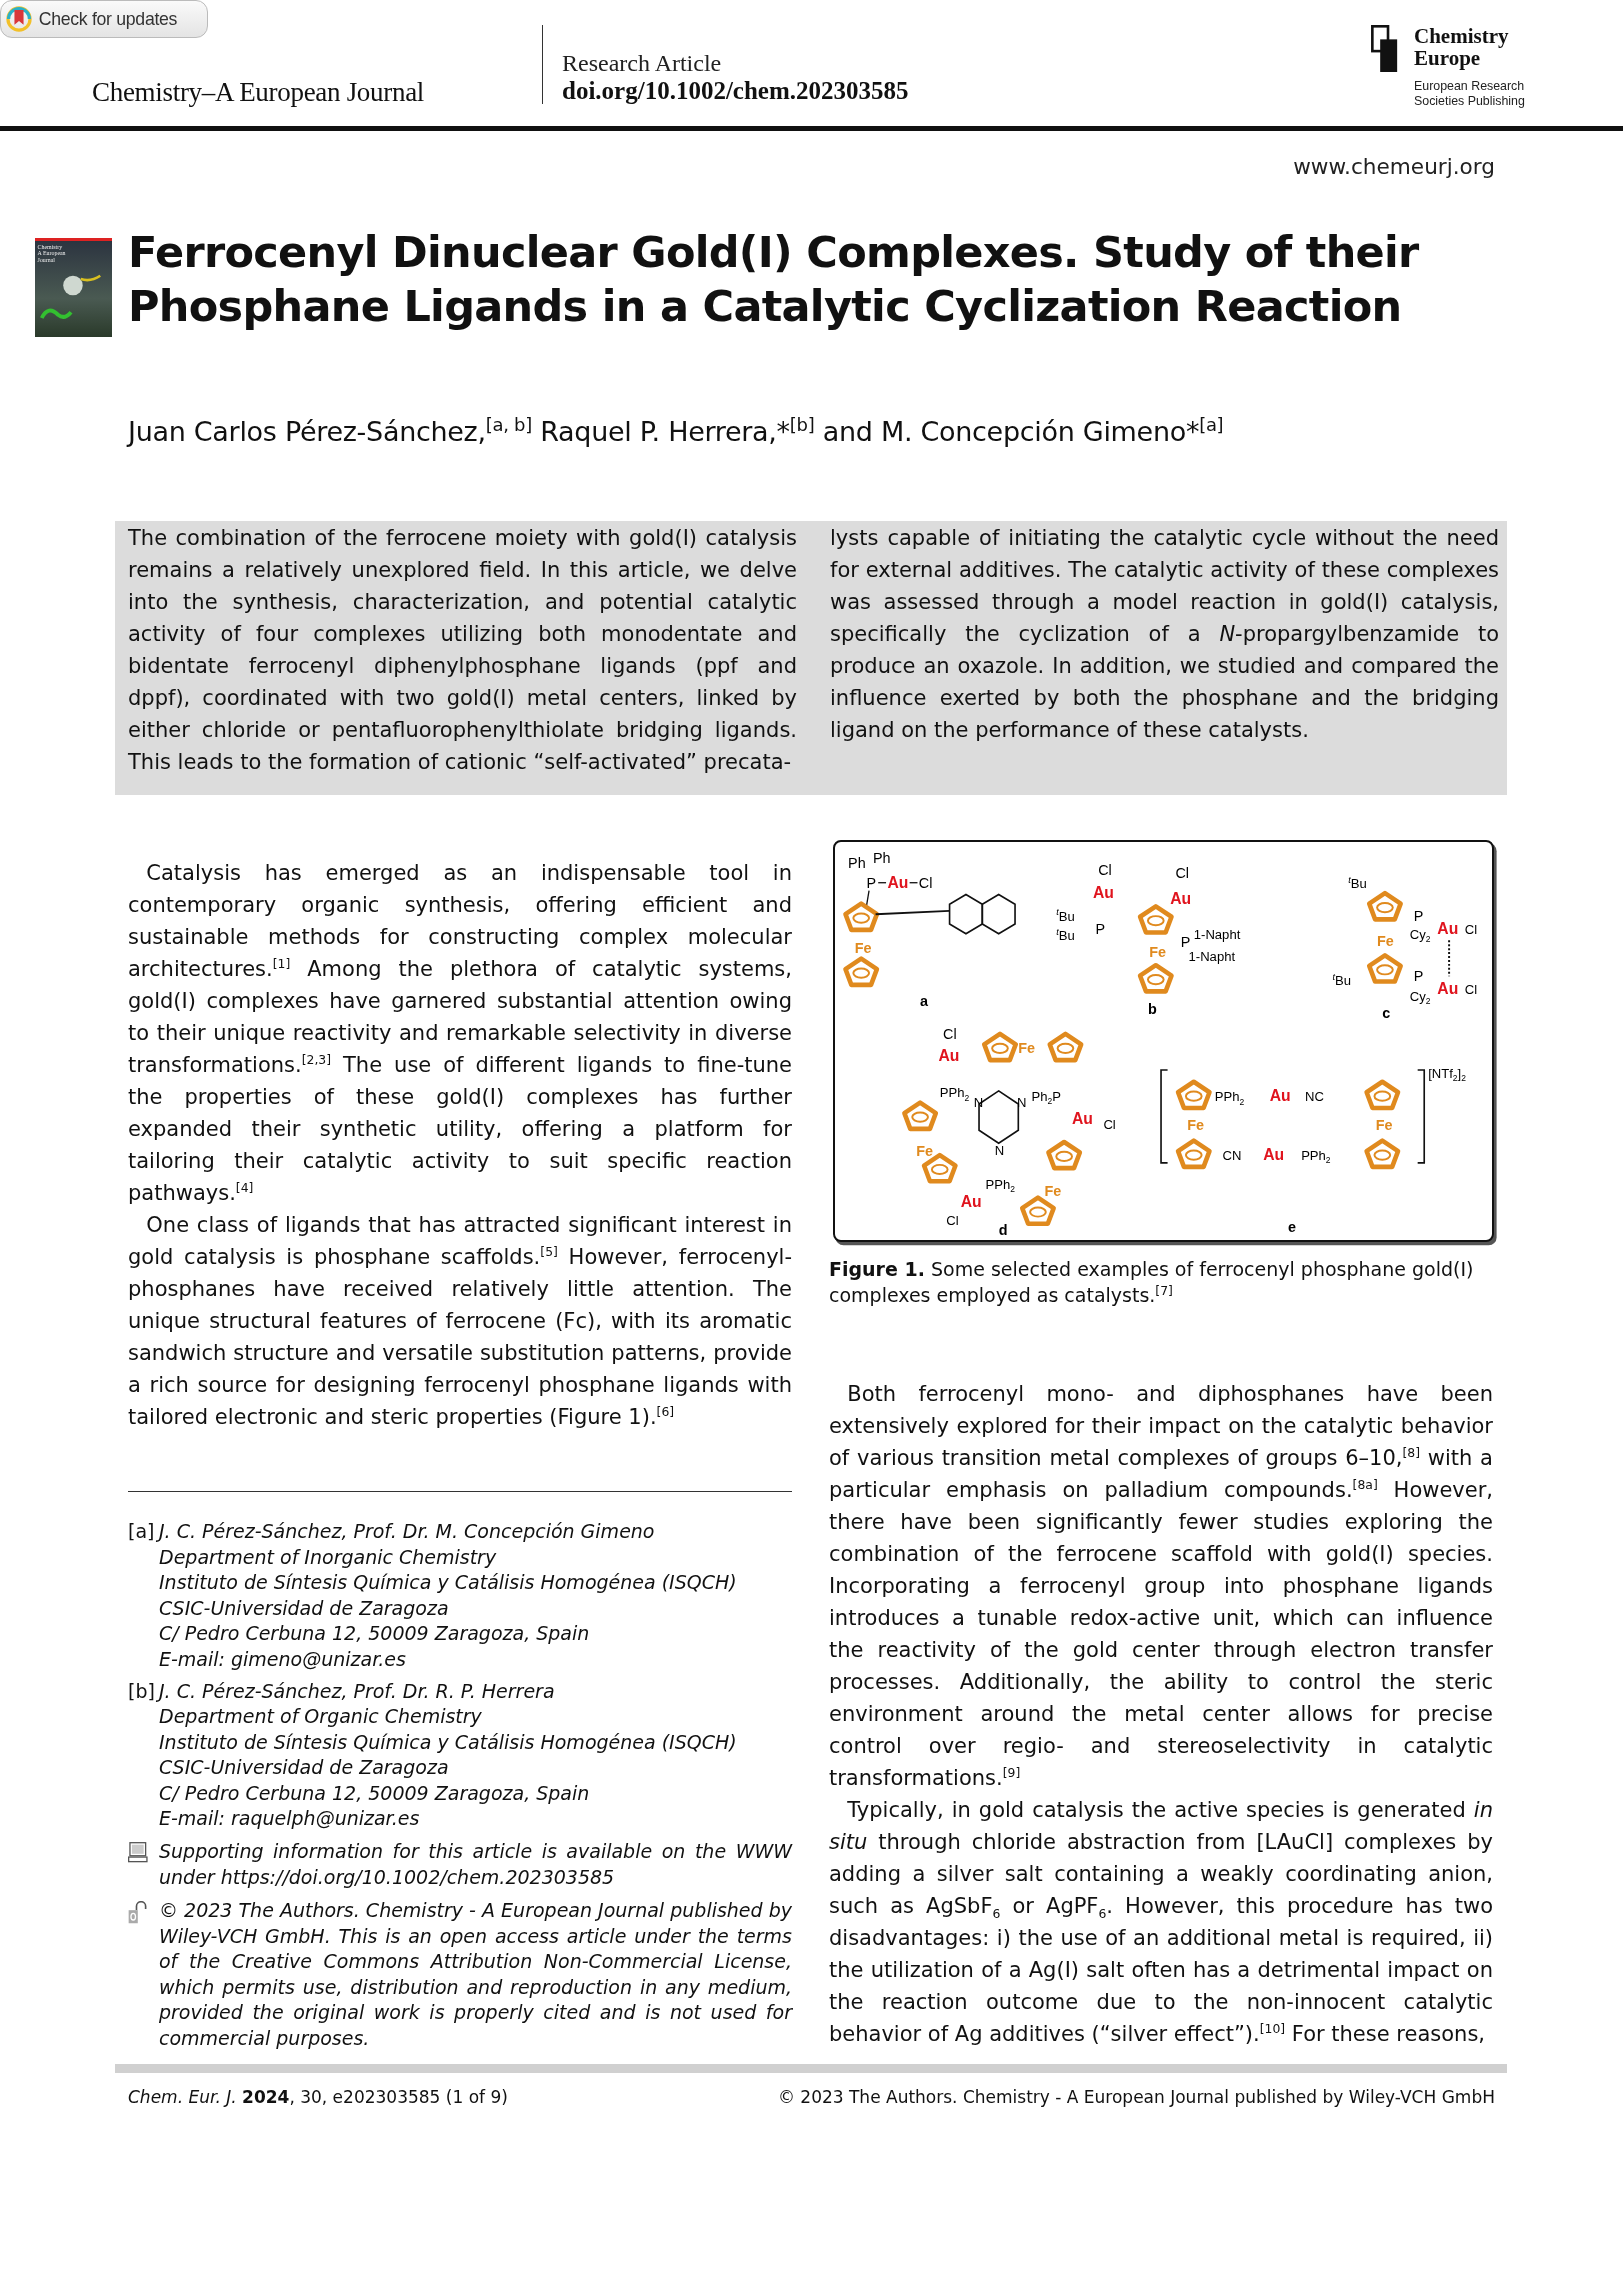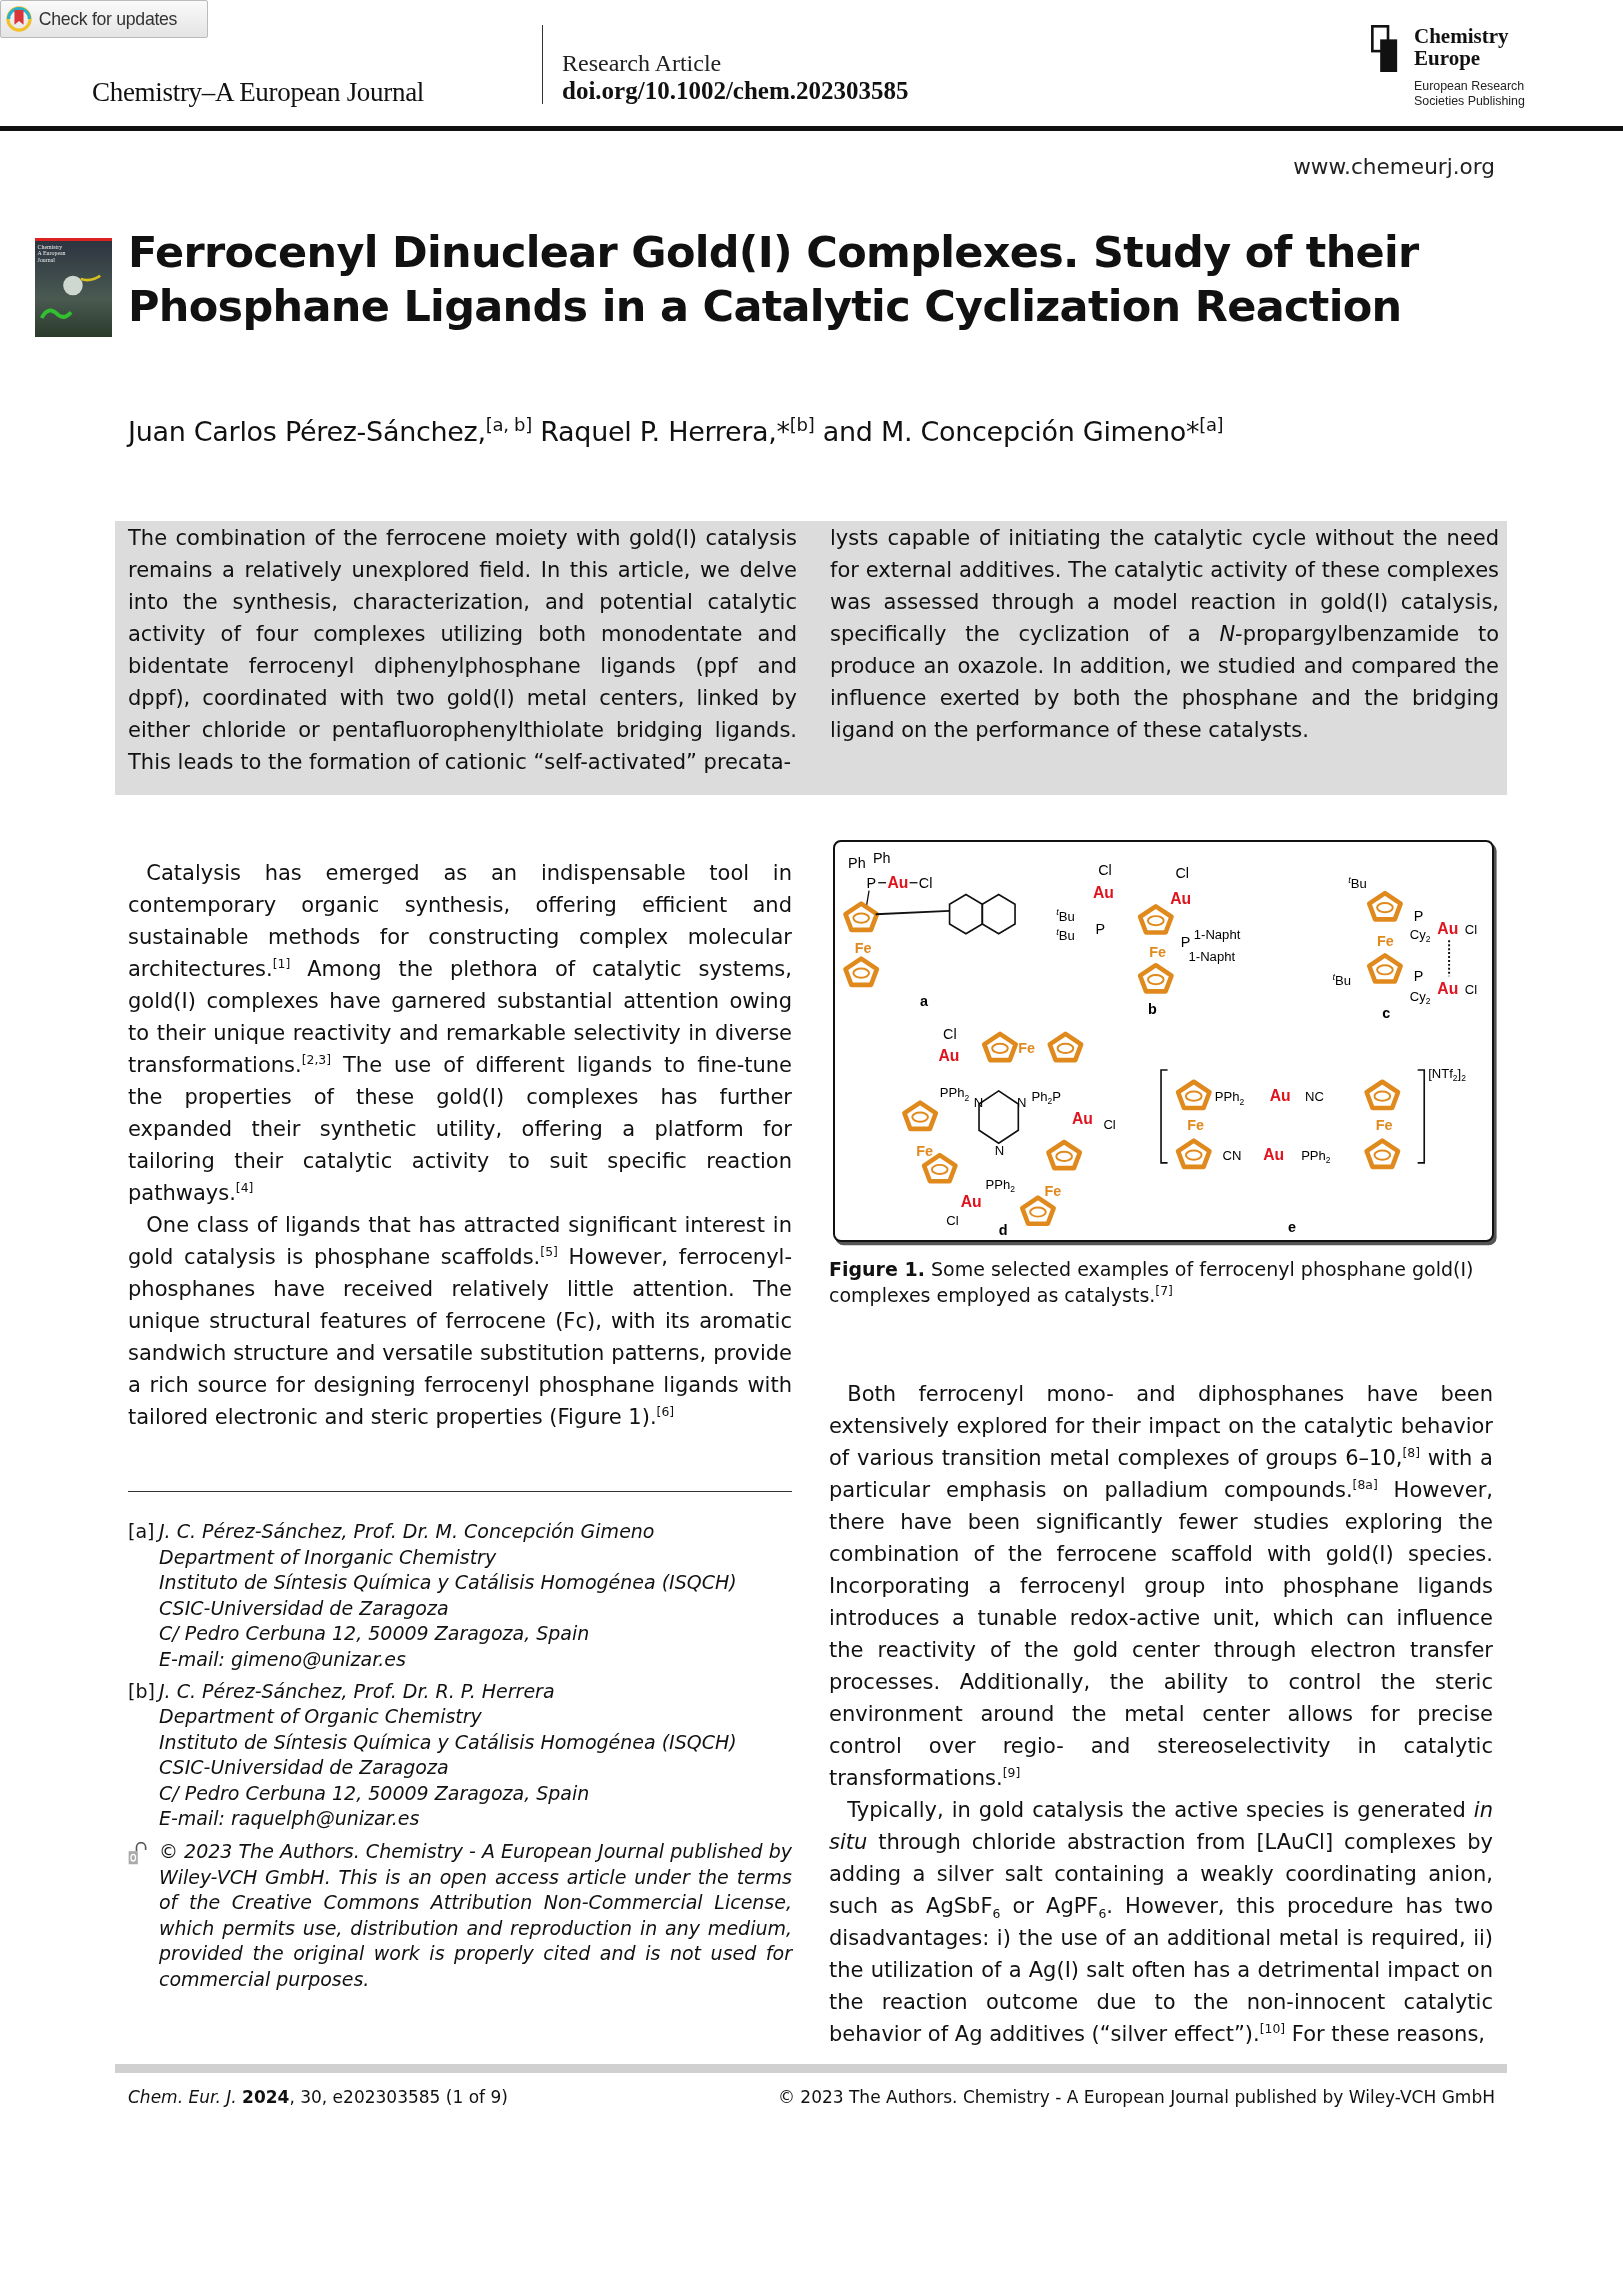--- a/index.html
+++ b/index.html
@@ -1,18 +1,18 @@
 <!DOCTYPE html>
 <html style="font-size:10.5px"><head>
 <meta charset="utf-8">
 <style>
   html, body { margin:0; padding:0; background:#fff; }
   body { width:1623px; height:2295px; position:relative; overflow:hidden; font-family:"DejaVu Sans", "Liberation Sans", sans-serif; color:#111; }
   .abs { position:absolute; }
-  .check-btn { left:0; top:0; width:208px; height:38px; border:1.3px solid #bbb; border-radius:2px; background:linear-gradient(#fafafa,#e4e4e4); display:flex; align-items:center; gap:6.5px; padding-left:5.2px; box-sizing:border-box; }
+  .check-btn { left:0; top:0; width:208px; height:38px; border:1.3px solid #bbb; border-radius:12px; background:linear-gradient(#fafafa,#e4e4e4); display:flex; align-items:center; gap:6.5px; padding-left:5.2px; box-sizing:border-box; }
   .check-btn span.txt { font-family:"Liberation Sans", sans-serif; font-size:17.7px; color:#333; letter-spacing:-0.3px; }
   .journal-name { left:92px; top:77px; font-family:"Liberation Serif", serif; font-size:27px; letter-spacing:-0.3px; }
   .vsep { left:542px; top:25px; width:1.3px; height:79px; background:#333; }
   .art-type { left:562px; top:50px; font-family:"Liberation Serif", serif; font-size:24px; color:#222; }
   .doi { left:562px; top:77px; font-family:"Liberation Serif", serif; font-size:25px; font-weight:bold; }
   .logo { left:1371px; top:25px; }
   .logo .mark { position:absolute; left:0; top:0; width:27.5px; height:47px; }
   .logo .t1 { position:absolute; left:43px; top:0; font-family:"Liberation Serif", serif; font-weight:bold; font-size:21px; line-height:22px; white-space:nowrap; }
   .logo .t2 { position:absolute; left:43px; top:54px; font-family:"Liberation Sans", sans-serif; font-size:12.4px; line-height:15px; white-space:nowrap; color:#222; }
   .topbar { left:0; top:126px; width:1623px; height:4.6px; background:#111; }
@@ -138,20 +138,30 @@
       <div>J. C. Pérez-Sánchez, Prof. Dr. R. P. Herrera</div>
       <div>Department of Organic Chemistry</div>
       <div>Instituto de Síntesis Química y Catálisis Homogénea (ISQCH)</div>
       <div>CSIC-Universidad de Zaragoza</div>
       <div>C/ Pedro Cerbuna 12, 50009 Zaragoza, Spain</div>
       <div>E-mail: raquelph@unizar.es</div>
     </div>
   </div>
   <div class="note">
     <div class="ic">
+      <svg width="19.6" height="21" viewBox="0 0 30 32">
+        <rect x="3" y="1" width="24" height="20" fill="#fff" stroke="#555" stroke-width="2"></rect>
+        <rect x="6" y="4" width="18" height="14" fill="#ccc"></rect>
+        <rect x="1" y="23" width="28" height="7" fill="#fff" stroke="#555" stroke-width="2"></rect>
+      </svg>
+    </div>
+    <div class="tx">Supporting information for this article is available on the WWW under https://doi.org/10.1002/chem.202303585</div>
+  </div>
+  <div class="note">
+    <div class="ic">
       <svg width="19.6" height="23.6" viewBox="0 0 30 36">
         <path d="M13 14 V8 a7 7 0 0 1 14 0 V12" fill="none" stroke="#555" stroke-width="2.5"></path>
         <rect x="1" y="14" width="14" height="20" fill="#aaa"></rect>
         <ellipse cx="8" cy="24" rx="3.5" ry="5" fill="none" stroke="#fff" stroke-width="2"></ellipse>
       </svg>
     </div>
     <div class="tx">© 2023 The Authors. Chemistry - A European Journal published by Wiley-VCH GmbH. This is an open access article under the terms of the Creative Commons Attribution Non-Commercial License, which permits use, distribution and reproduction in any medium, provided the original work is properly cited and is not used for commercial purposes.</div>
   </div>
 </div>
 

